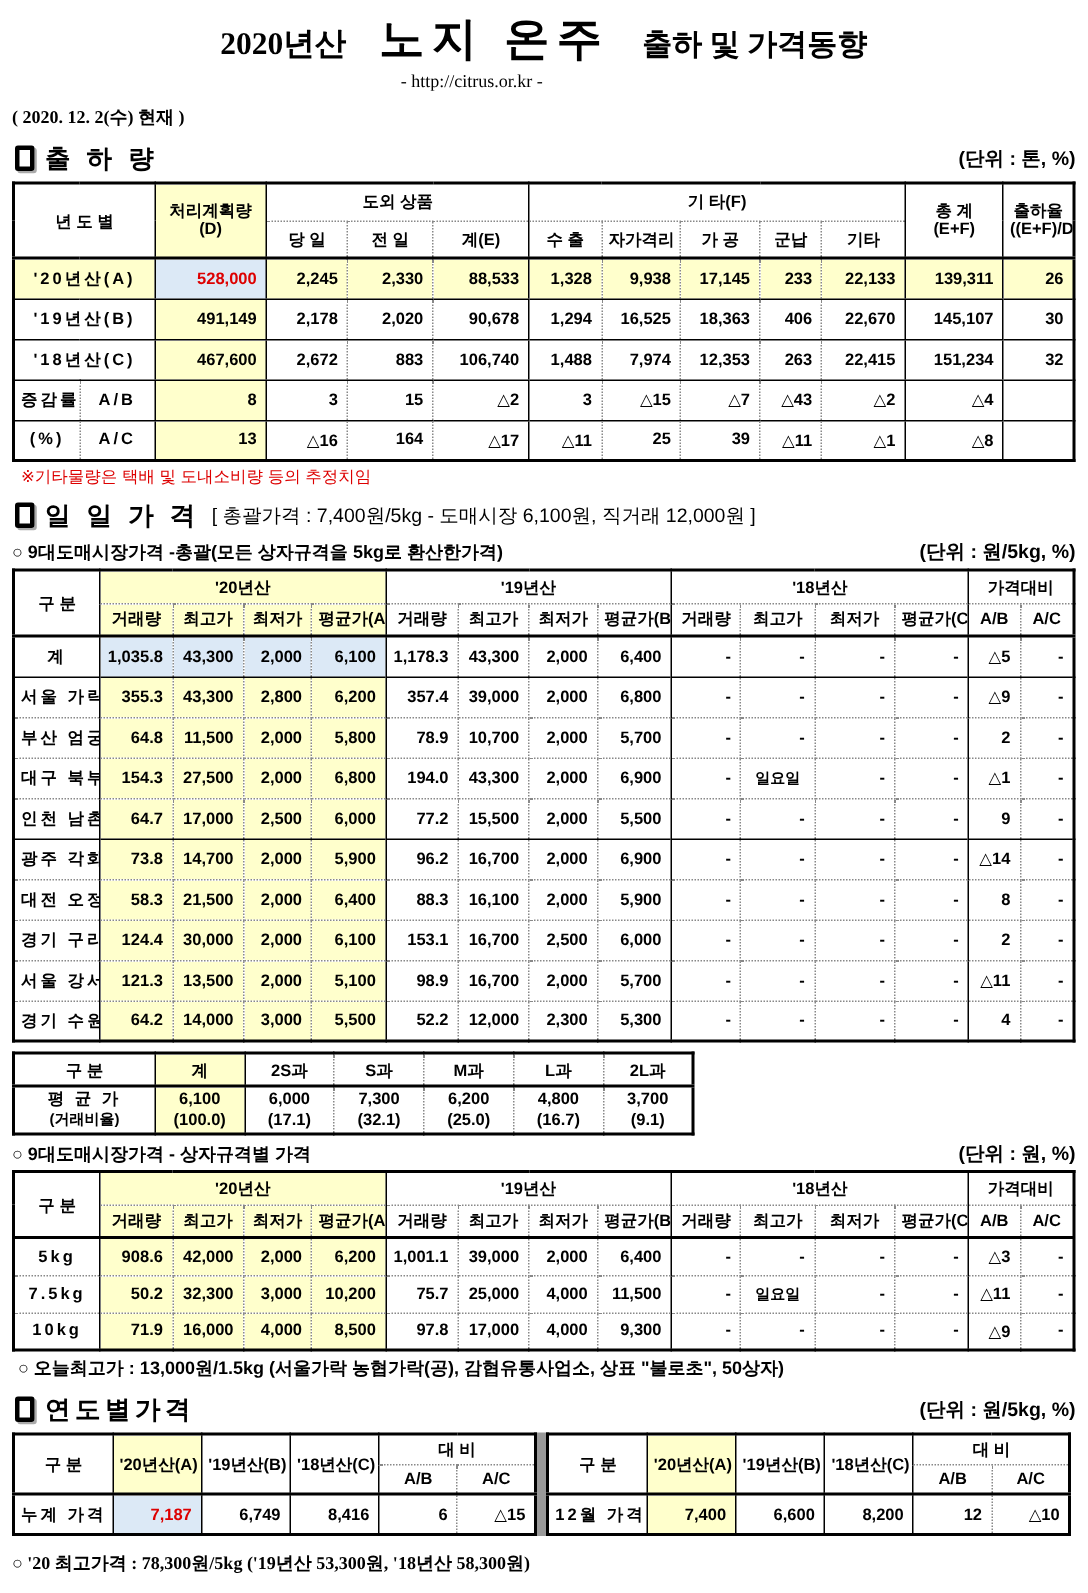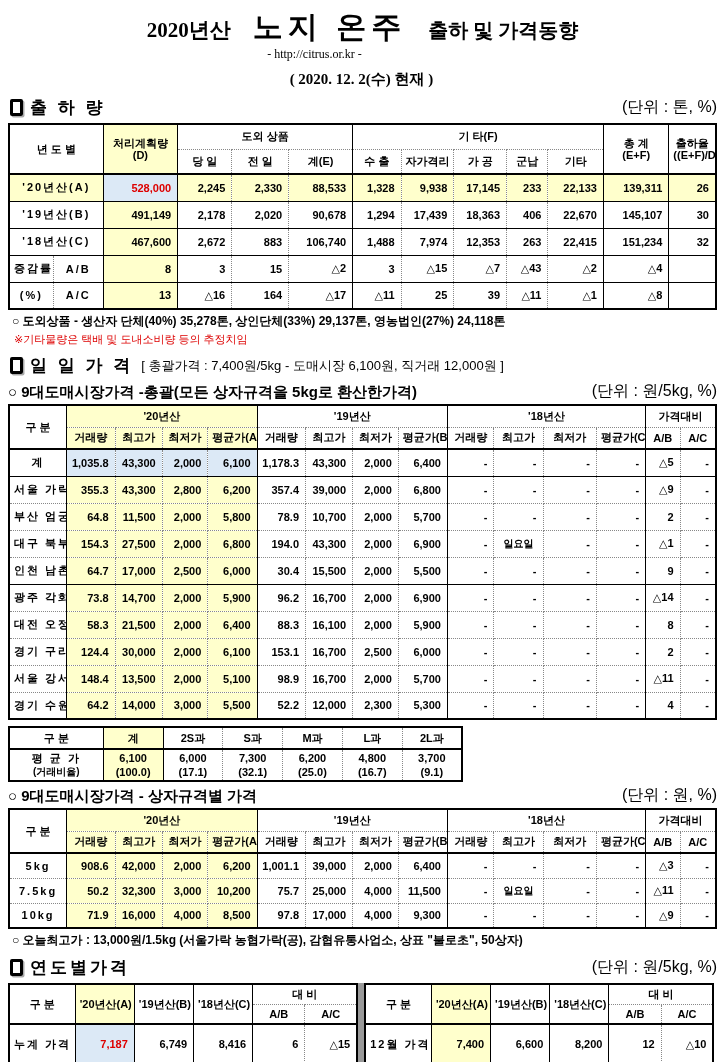--- a/index.html
+++ b/index.html
@@ -5,29 +5,29 @@
   *{box-sizing:border-box;margin:0;padding:0}
   html,body{background:#fff}
   body{width:725px;height:1062px;overflow:hidden;font-family:"Liberation Sans","DejaVu Sans",sans-serif;color:#000;font-size:11px}
   .page{padding:6px 8px 0 8px}
   
   .title-row{text-align:center;margin-top:4px;line-height:34px;white-space:nowrap}
   .t-year{font-family:"Liberation Serif",serif;font-size:21px;font-weight:bold;margin-right:22px}
   .t-main{font-size:30px;font-weight:900;letter-spacing:5px;margin-right:22px}
   .t-rest{font-family:"Liberation Serif",serif;font-size:20px;font-weight:bold}
   .t-url{text-align:center;font-family:"Liberation Serif",serif;font-size:12px;transform:translateX(-48px);margin-top:-3px}
-  .t-date{text-align:center;font-family:"Liberation Serif",serif;font-size:15px;font-weight:bold;margin:8px 2px 2px 0}
+  .t-date{text-align:left;font-family:"Liberation Serif",serif;font-size:12px;font-weight:bold;margin:8px 2px 2px 0}
   
   .sec-head{display:flex;align-items:center;margin:7px 0 4px 0}
   .sq{width:13px;height:17px;border:3px solid #000;border-radius:2px;margin:0 7px 0 2px;box-shadow:1.5px 1.5px 0 #aaa;flex:0 0 auto}
   .sec-title{font-size:17px;font-weight:900;letter-spacing:3px}
   .sec-detail{font-size:13px;font-weight:normal;margin-left:8px;letter-spacing:0}
-  .unit{margin-left:auto;font-size:16px;font-weight:normal}
+  .unit{margin-left:auto;font-size:13px;font-weight:bold}
   .sub-line{display:flex;align-items:flex-end;margin:3px 0 2px 0}
-  .sub-title{font-size:15px;font-weight:bold}
+  .sub-title{font-size:12px;font-weight:bold}
   
   table{border-collapse:collapse;width:100%;table-layout:fixed;border:2px solid #000}
   th,td{border:1px dotted #888;font-size:11px;padding:1px 4px;white-space:nowrap;overflow:hidden}
   th{font-weight:bold;text-align:center;height:22px}
   td{height:26px;font-weight:bold}
   thead{border-bottom:2px solid #000}
   .gb{border-left:1.5px solid #000}
   .num{text-align:right;padding-right:6px}
   .lab{text-align:center;letter-spacing:2px}
   .sun{text-align:center;font-size:10px;letter-spacing:0}
@@ -43,21 +43,21 @@
   
   .size-wrap{width:455px;margin:6px 0 2px 0}
   #tsize th{height:22px}
   #tsize td{height:32px;text-align:center}
   #tsize td div{line-height:14px}
   
   .t4wrap{display:flex;align-items:stretch}
   .t4wrap table{width:49.4%}
   .t4div{width:6px;background:#999;flex:0 0 auto}
   #t4l th,#t4r th{height:20px}
-  #t4l td,#t4r td{height:40px;border-top:1px solid #000}
+  #t4l td,#t4r td{height:27px;border-top:1px solid #000}
   
   .note{font-size:12px;font-weight:bold;margin:3px 0 0 4px;letter-spacing:0}
   .note-red{color:#DD0000;font-size:11px;font-weight:normal;margin:2px 0 0 6px}
   .bottom{display:flex;justify-content:space-between;align-items:flex-end;margin-top:6px}
   .bottom .notes div{font-family:"Liberation Serif",serif;font-size:12px;font-weight:bold;margin-top:4px}
 </style>
 </head>
 <body>
 
 <div class="page">
@@ -134,21 +134,21 @@
           <td class="num gb y">139,311</td>
           <td class="num gb y">26</td>
         </tr>
         <tr>
           <td class="lab" colspan="2">'19년산(B)</td>
           <td class="num gb y">491,149</td>
           <td class="num gb">2,178</td>
           <td class="num">2,020</td>
           <td class="num">90,678</td>
           <td class="num gb">1,294</td>
-          <td class="num">17,439</td>
+          <td class="num">16,525</td>
           <td class="num">18,363</td>
           <td class="num">406</td>
           <td class="num">22,670</td>
           <td class="num gb">145,107</td>
           <td class="num gb">30</td>
         </tr>
         <tr>
           <td class="lab" colspan="2">'18년산(C)</td>
           <td class="num gb y">467,600</td>
           <td class="num gb">2,672</td>
@@ -188,21 +188,20 @@
           <td class="num">25</td>
           <td class="num">39</td>
           <td class="num">△11</td>
           <td class="num">△1</td>
           <td class="num gb">△8</td>
           <td class="num gb"></td>
         </tr>
       </tbody>
   </table>
 
-  <div class="note">○ 도외상품 - 생산자 단체(40%)  35,278톤,   상인단체(33%)  29,137톤,   영농법인(27%)  24,118톤</div>
   <div class="note-red">※기타물량은 택배 및 도내소비량 등의 추정치임</div>
 
   <div class="sec-head">
     <span class="sq"></span>
     <span class="sec-title">일 일 가 격</span>
     <span class="sec-detail">[ 총괄가격 : 7,400원/5kg - 도매시장 6,100원, 직거래 12,000원 ]</span>
   </div>
 
   <div class="sub-line">
     <span class="sub-title">○ 9대도매시장가격 -총괄(모든 상자규격을 5kg로 환산한가격)</span>
@@ -320,21 +319,21 @@
           <td class="num">-</td>
           <td class="num gb">△1</td>
           <td class="num">-</td>
         </tr>
         <tr class="hr">
           <td class="lab">인천 남촌</td>
           <td class="num y gb">64.7</td>
           <td class="num y">17,000</td>
           <td class="num y">2,500</td>
           <td class="num y">6,000</td>
-          <td class="num gb">30.4</td>
+          <td class="num gb">77.2</td>
           <td class="num">15,500</td>
           <td class="num">2,000</td>
           <td class="num">5,500</td>
           <td class="num gb">-</td>
           <td class="num">-</td>
           <td class="num">-</td>
           <td class="num">-</td>
           <td class="num gb">9</td>
           <td class="num">-</td>
         </tr>
@@ -384,21 +383,21 @@
           <td class="num">6,000</td>
           <td class="num gb">-</td>
           <td class="num">-</td>
           <td class="num">-</td>
           <td class="num">-</td>
           <td class="num gb">2</td>
           <td class="num">-</td>
         </tr>
         <tr>
           <td class="lab">서울 강서</td>
-          <td class="num y gb">148.4</td>
+          <td class="num y gb">121.3</td>
           <td class="num y">13,500</td>
           <td class="num y">2,000</td>
           <td class="num y">5,100</td>
           <td class="num gb">98.9</td>
           <td class="num">16,700</td>
           <td class="num">2,000</td>
           <td class="num">5,700</td>
           <td class="num gb">-</td>
           <td class="num">-</td>
           <td class="num">-</td>

